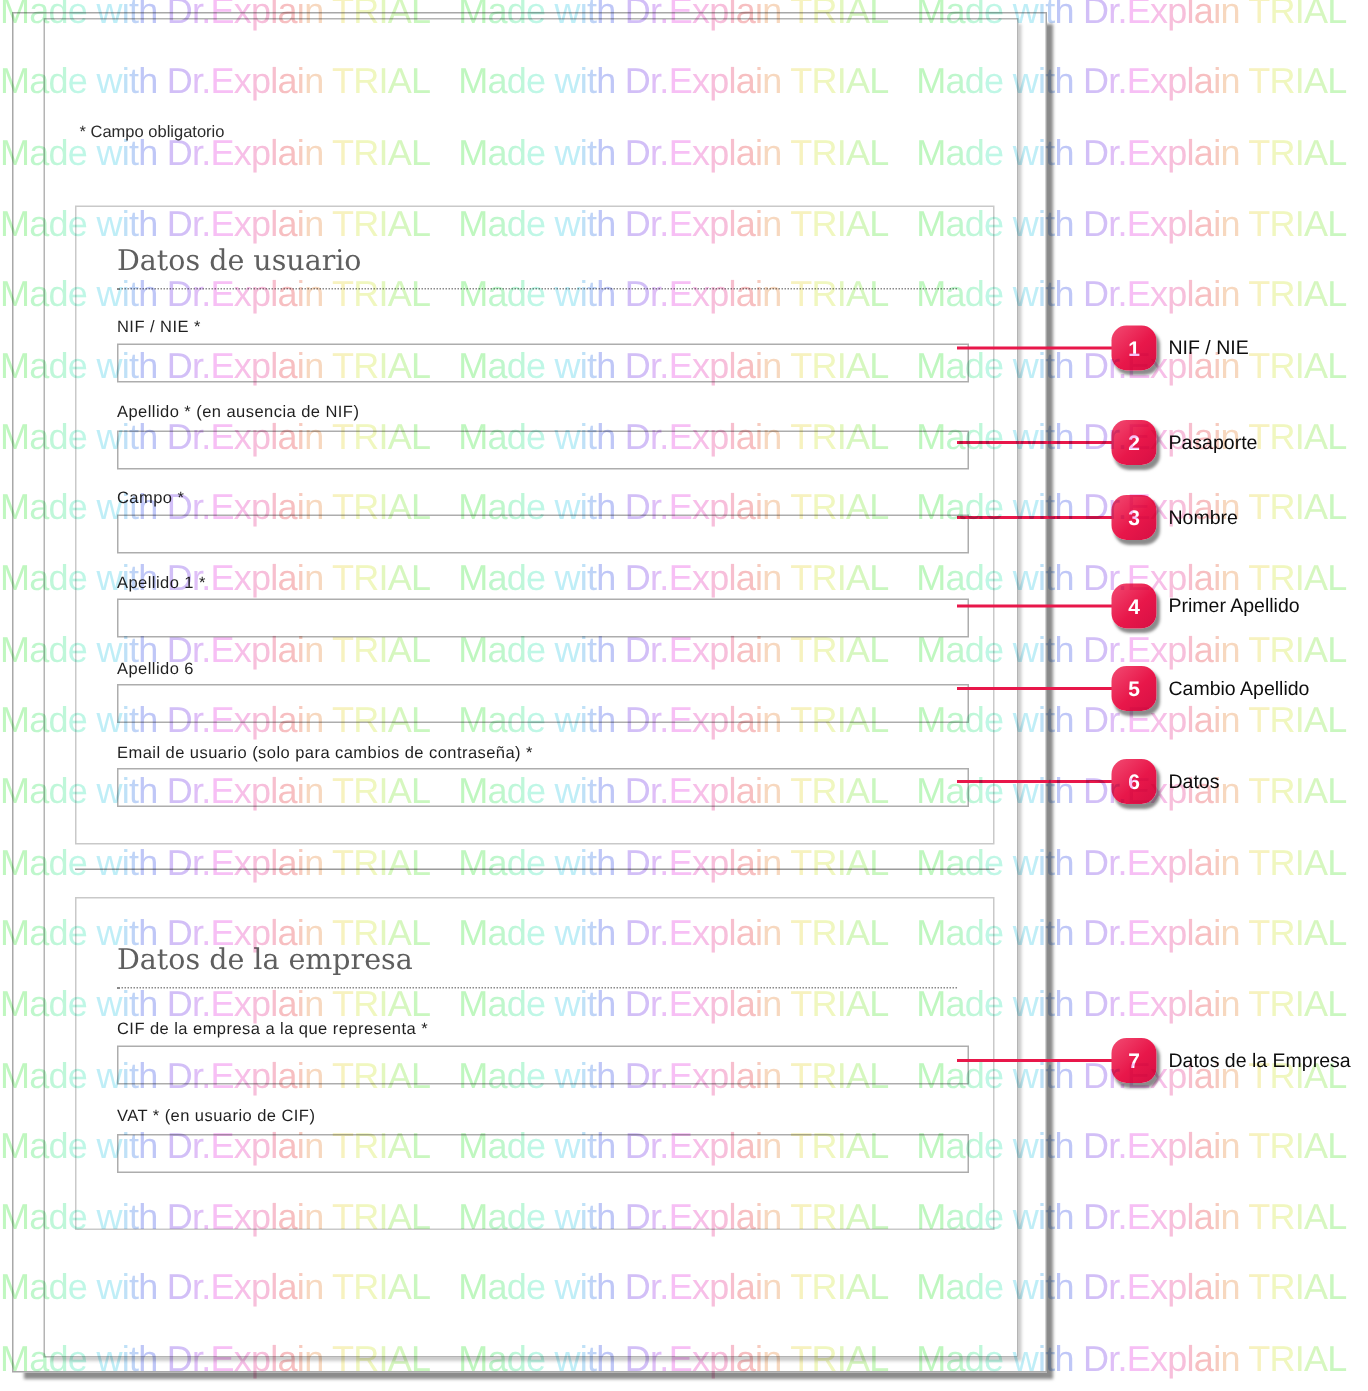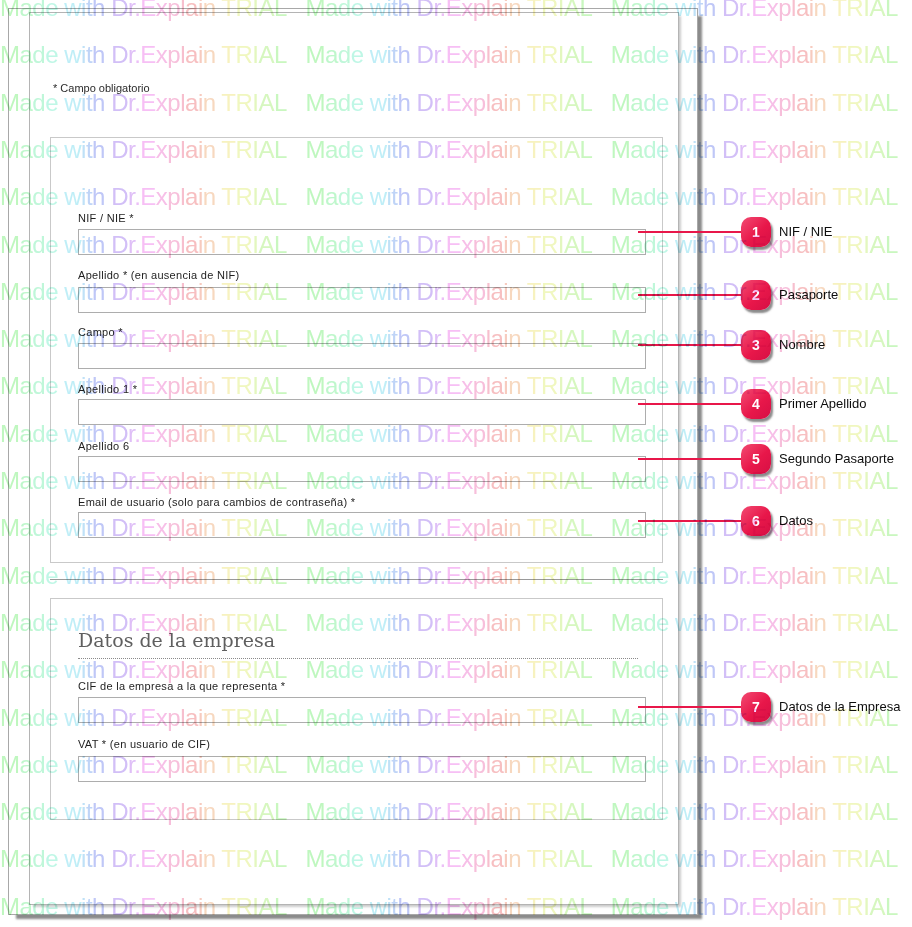--- a/index.html
+++ b/index.html
@@ -90,20 +90,21 @@
 
 <div class="canvas">
 
   <div class="page-sheet"></div>
 
   <div class="inner-frame"></div>
 
   <div class="required-note">* Campo obligatorio</div>
 
   <div class="fieldset one"></div>
+  <div class="section-heading" style="top:163px;">Datos de usuario</div>
 
   <div class="field-label" style="top:212px;">NIF / NIE *</div>
   <input class="text-input" style="top: 229px;" value="">
 
   <div class="field-label" style="top:269px;">Apellido * (en ausencia de NIF)</div>
   <input class="text-input" style="top: 287px;" value="">
 
   <div class="field-label" style="top:326px;">Campo *</div>
   <input class="text-input" style="top: 343px;" value="">
 
@@ -139,21 +140,21 @@
   <div class="callout-line" style="top:344px;background:#e8174a;"></div>
   <div class="callout-circle" style="top:330px;">3</div>
   <div class="callout-label" style="top:337px;">Nombre</div>
 
   <div class="callout-line" style="top:403px;background:#e8174a;"></div>
   <div class="callout-circle" style="top:389px;">4</div>
   <div class="callout-label" style="top:396px;">Primer Apellido</div>
 
   <div class="callout-line" style="top:458px;background:#e8174a;"></div>
   <div class="callout-circle" style="top:444px;">5</div>
-  <div class="callout-label" style="top:451px;">Segundo Pasaporte</div>
+  <div class="callout-label" style="top:451px;">Cambio Apellido</div>
 
   <div class="callout-line" style="top:520px;background:#e8174a;"></div>
   <div class="callout-circle" style="top:506px;">6</div>
   <div class="callout-label" style="top:513px;">Datos</div>
 
   <div class="callout-line" style="top:706px;background:#e8174a;"></div>
   <div class="callout-circle" style="top:692px;">7</div>
   <div class="callout-label" style="top:699px;">Datos de la Empresa</div>
 
   <div class="watermark-layer" id="watermark-layer">

